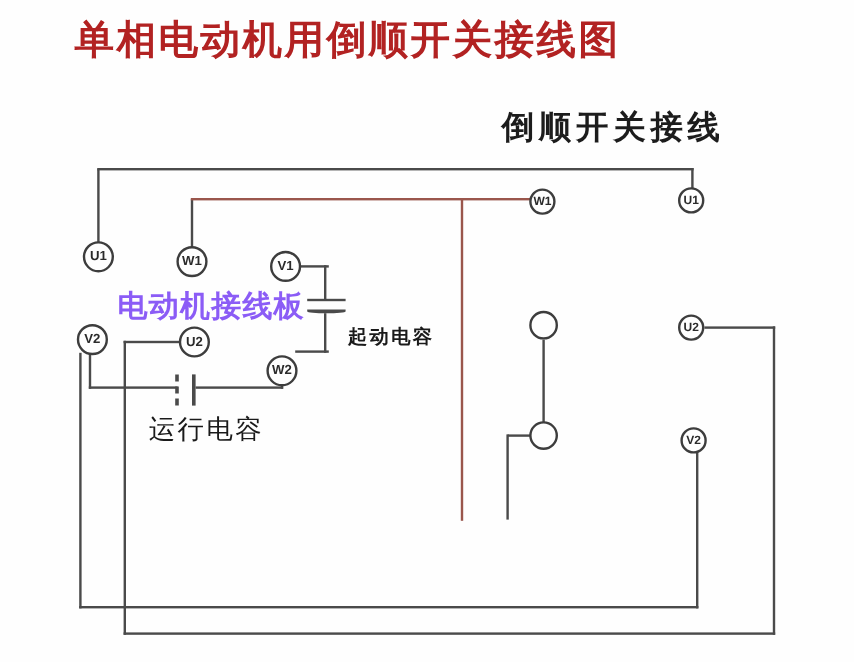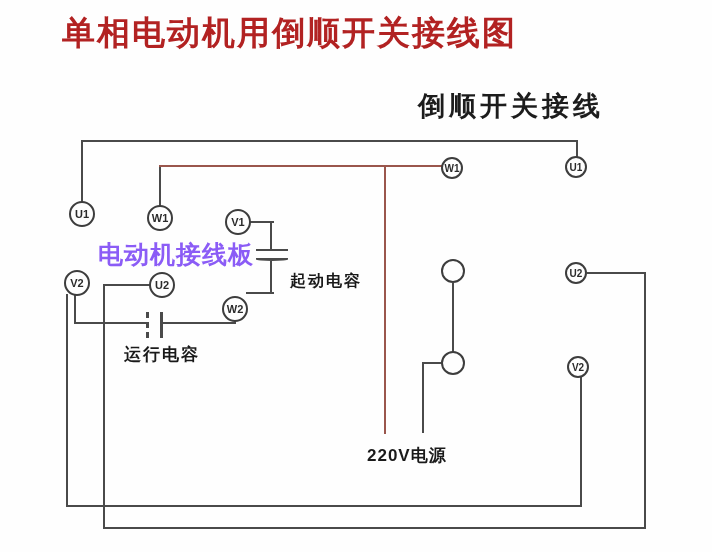--- a/index.html
+++ b/index.html
@@ -6,21 +6,21 @@
   #stage{
     position:relative;width:712px;height:552px;background:#fefefe;
     font-family:"Liberation Sans","DejaVu Sans",sans-serif;
     overflow:hidden;margin:0 auto;
   }
   .txt{position:absolute;white-space:nowrap;}
   #title{left:62px;top:11px;font-size:33px;font-weight:bold;color:#b22222;letter-spacing:2px;}
   #subtitle{left:418px;top:88px;font-size:27px;font-weight:600;color:#1c1c1c;letter-spacing:4px;}
   #board-label{left:98px;top:238px;font-size:25px;font-weight:600;color:#8b5cf6;letter-spacing:1px;}
   #startcap-label{left:290px;top:247px;font-size:16px;font-weight:bold;color:#1a1a1a;letter-spacing:2px;margin-top:24px;}
-  #runcap-label{left:124px;top:343px;font-size:17px;font-weight:bold;color:#1a1a1a;letter-spacing:2px;}
+  #runcap-label{left:124px;top:343px;font-size:22px;font-weight:normal;color:#1a1a1a;letter-spacing:2px;}
   #power-label{left:367px;top:444px;font-size:17px;font-weight:bold;color:#1a1a1a;letter-spacing:1px;}
   .wire{position:absolute;background:#4a4a4a;}
   .wire.live{background:#9a564c;}
   .plate-dashed{position:absolute;width:0;border-left:3px dashed #4a4a4a;background:none;}
   .term{
     position:absolute;box-sizing:border-box;border:2px solid #3d3d3d;border-radius:50%;
     background:#fefefe;display:flex;align-items:center;justify-content:center;
     font-size:11px;font-weight:bold;color:#2b2b2b;
   }
   .term.motor{width:26px;height:26px;}
@@ -30,21 +30,20 @@
 </head>
 <body>
 
 <div id="stage">
 
   <div class="txt" id="title">单相电动机用倒顺开关接线图</div>
   <div class="txt" id="subtitle">倒顺开关接线</div>
   <div class="txt" id="board-label">电动机接线板</div>
   <div class="txt" id="startcap-label">起动电容</div>
   <div class="txt" id="runcap-label">运行电容</div>
-  <div class="txt" id="power-label">220V电源</div>
 
   <div class="wire" style="left:81px;top:141px;width:2px;height:62px;"></div>
   <div class="wire" style="left:81px;top:140px;width:497px;height:2px;"></div>
   <div class="wire" style="left:576px;top:140px;width:2px;height:18px;"></div>
   <div class="wire" style="left:159px;top:166px;width:2px;height:41px;"></div>
   <div class="wire" style="left:250px;top:221px;width:24px;height:2px;"></div>
   <div class="wire" style="left:270px;top:221px;width:2px;height:29px;"></div>
   <div class="wire" style="left:256px;top:249px;width:32px;height:2px;"></div>
   <div class="wire" style="left:256px;top:258px;width:32px;height:3px;border-radius:0 0 60% 60%;"></div>
   <div class="wire" style="left:270px;top:261px;width:2px;height:33px;"></div>

